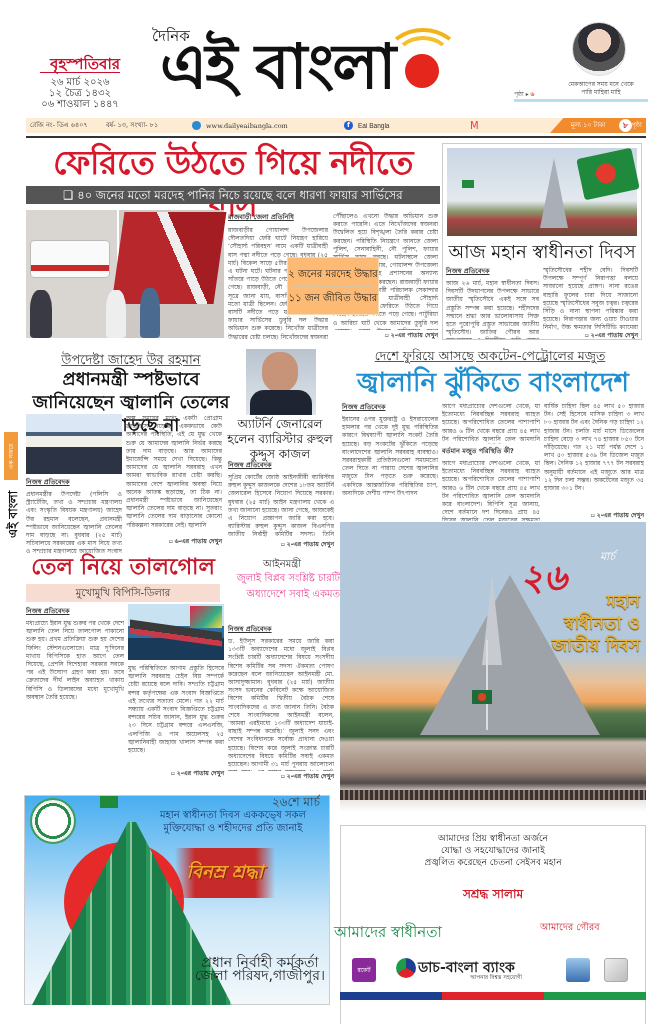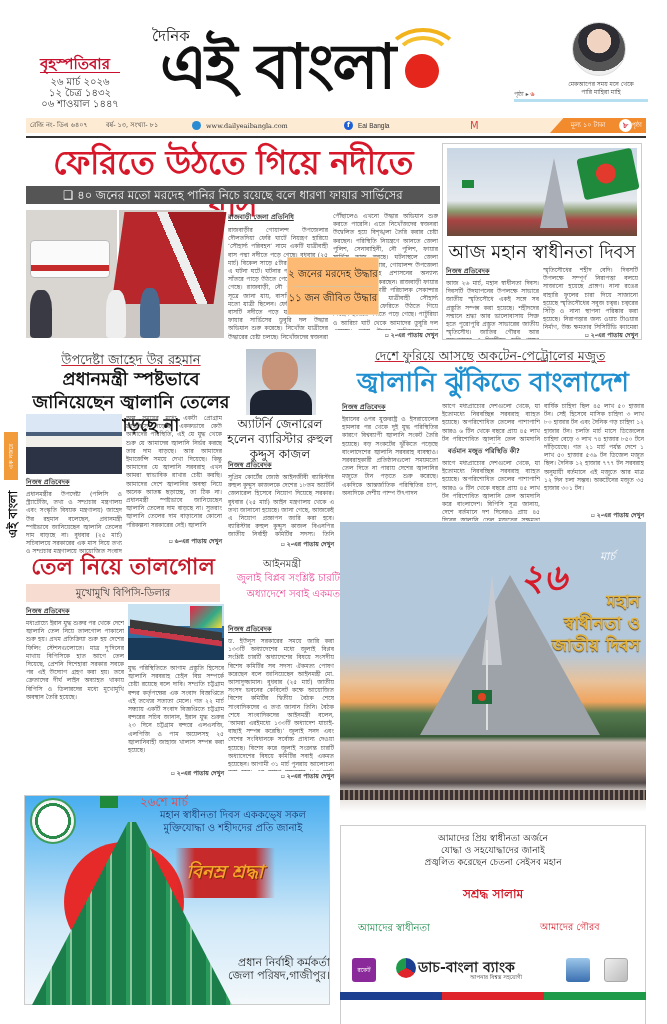--- a/index.html
+++ b/index.html
@@ -1,20 +1,20 @@
 <!DOCTYPE html>
 <html><head>
 <meta charset="utf-8">
 <style>
 *{box-sizing:border-box;margin:0;padding:0}
 html,body{width:667px;height:1024px;overflow:hidden;background:#fff}
 body{font-family:"DejaVu Sans",sans-serif;color:#222;position:relative}
 .abs{position:absolute}
 
-.day{left:40px;top:52px;width:80px;text-align:left;color:#c8102e;font-size:15px;font-family:"DejaVu Serif",serif;font-weight:bold}
+.day{left:40px;top:52px;width:80px;text-align:right;color:#c8102e;font-size:15px;font-family:"DejaVu Serif",serif;font-weight:bold}
 .dayline{left:40px;top:72px;width:80px;border-top:1px solid #c8102e}
 .dates{left:40px;top:76px;width:80px;text-align:center;font-size:10px;line-height:11px;color:#333}
 .logo-small{left:152px;top:24px;font-size:15px;font-family:"DejaVu Serif",serif;color:#111}
 .logo{left:160px;top:32px;font-size:62px;font-weight:bold;color:#111;letter-spacing:-2px;font-family:"DejaVu Sans",sans-serif;line-height:70px}
 .sun{left:405px;top:54px;width:34px;height:34px;border-radius:50%;background:#e4261c}
 .arc{border-radius:50%;border:4px solid #f2b21c;border-bottom-color:transparent;border-left-color:transparent;border-right-color:transparent}
 .portrait{left:572px;top:22px;width:54px;height:54px;border-radius:50%;background:radial-gradient(circle at 50% 35%,#f1d3c2 0 28%,#2d2d33 29% 48%,#555 49% 70%,#eee 71%);border:1px solid #ddd}
 .cap{left:556px;top:80px;width:90px;text-align:center;font-size:6px;line-height:8px;color:#444}
 .pg-ref{left:514px;top:89px;font-size:6px;color:#555}
 .pg-ref b{color:#d43}
@@ -68,37 +68,37 @@
 .mon{left:420px;top:575px;width:0;height:0;border-left:90px solid transparent;border-right:90px solid transparent;border-bottom:160px solid #9ea3a9}
 .mon2{left:482px;top:575px;width:0;height:0;border-left:10px solid transparent;border-right:10px solid transparent;border-bottom:90px solid #c7cbd1}
 .ad-26{left:520px;top:550px;font-size:36px;font-weight:bold;color:#d41c2a;font-style:italic}
 .ad-march{left:600px;top:548px;font-size:11px;color:#fff;font-style:italic}
 .ad-title{left:530px;top:590px;width:110px;text-align:right;font-size:17px;line-height:22px;color:#e2b23a;font-weight:bold;text-shadow:0 1px 1px #6a4a1a}
 .ad-flag{left:472px;top:690px;width:20px;height:14px;background:#1f6b3a}
 .ad-flag i{position:absolute;left:6px;top:3px;width:8px;height:8px;border-radius:50%;background:#d42}
 .bank{left:340px;top:825px;width:306px;height:200px;border:1px solid #ccc;background:#fff}
 .bank-text{left:340px;top:832px;width:306px;text-align:center;font-size:9px;line-height:12px;color:#222}
 .bank-salute{left:340px;top:885px;width:306px;text-align:center;font-size:12px;color:#d41c2a;font-weight:bold}
-.bank-l{left:358px;top:920px;font-size:10px;color:#1b8a4a}
+.bank-l{left:334px;top:920px;font-size:15px;color:#1b8a4a}
 .bank-r{left:540px;top:920px;font-size:9.5px;color:#d41c2a}
 .logo-box{width:24px;height:24px;border-radius:3px}
 .dbbl{left:418px;top:956px;font-size:14px;font-weight:bold;color:#222}
 .dbbl-sub{left:470px;top:974px;font-size:5.5px;color:#333}
 .stripes{left:340px;top:992px;width:306px;height:8px;display:flex}
 .stripes div{flex:1}
 
 .gz{left:24px;top:795px;width:306px;height:210px;background:linear-gradient(#48aef0,#cfe8f8 60%,#f3f8fb);border:1px solid #ccc;overflow:hidden}
 .gz-sun{left:64px;top:842px;width:120px;height:120px;border-radius:50%;background:#e62a2a}
 .gz-tent{left:32px;top:822px;width:200px;height:183px;background:repeating-linear-gradient(90deg,#1a7d4a 0 14px,#2a9a5c 14px 18px,#8cc7a0 18px 20px);clip-path:polygon(48% 0,52% 0,100% 100%,0 100%)}
 .gz-emblem{left:30px;top:798px;width:46px;height:46px;border-radius:50%;background:radial-gradient(#fff 0 50%,#2a8a4a 51% 60%,#f5f5f5 61%);border:2px solid #3c9d5c}
-.gz-date{left:140px;top:793px;width:180px;text-align:left;color:#ef4444;font-size:12px}
+.gz-date{left:140px;top:793px;width:180px;text-align:right;color:#404040;font-size:12px}
 .gz-t{left:140px;top:808px;width:186px;text-align:center;color:#17356a;font-size:10px;line-height:13px}
 .gz-badge{left:175px;top:848px;width:100px;height:50px;background:linear-gradient(90deg,transparent,#c62a2a 20% 80%,transparent);display:flex;align-items:center;justify-content:center}
 .gz-badge span{font-size:18px;color:#f6a52a;font-weight:bold;font-style:italic;text-shadow:1px 1px 0 #7a2a10}
-.gz-sig{left:190px;top:956px;width:140px;text-align:right;font-size:11px;line-height:13px;color:#222}
+.gz-sig{left:190px;top:956px;width:140px;text-align:center;font-size:14px;line-height:13px;color:#222}
 </style>
 </head>
 <body>
 
 <div class="abs day">বৃহস্পতিবার</div>
 <div class="abs dayline"></div>
 <div class="abs dates">
   <div>২৬ মার্চ ২০২৬</div>
   <div>১২ চৈত্র ১৪৩২</div>
   <div>০৬ শাওয়াল ১৪৪৭</div>
@@ -198,21 +198,21 @@
 </div>
 
 <div class="abs kicker fuel-kick" style="font-size:12.5px">দেশে ফুরিয়ে আসছে অকটেন-পেট্রোলের মজুত</div>
 <div class="abs fuel-h">জ্বালানি ঝুঁকিতে বাংলাদেশ</div>
 <div class="abs" style="left:342px;top:402px;width:96px">
   <div class="byline">নিজস্ব প্রতিবেদক</div>
   <div class="col-text" style="height:102px;margin-top:2px">ইরানের ওপর যুক্তরাষ্ট্র ও ইসরায়েলের হামলার পর থেকে দুই যুদ্ধ পরিস্থিতির কারণে বিশ্বব্যাপী জ্বালানি সংকট তৈরি হয়েছে। বড় সংকটের ঝুঁকিতে পড়েছে বাংলাদেশের জ্বালানি সরবরাহ ব্যবস্থাও। সরবরাহকারী প্রতিষ্ঠানগুলো সময়মতো তেল দিতে না পারায় দেশের জ্বালানির মজুতে টান পড়তে শুরু করেছে। একদিকে আন্তর্জাতিক পরিস্থিতির চাপ, অন্যদিকে দেশীয় পাম্প উৎপাদন</div>
 </div>
 <div class="abs" style="left:442px;top:402px;width:98px">
   <div class="col-text" style="height:42px">আগে মধ্যপ্রাচ্যের দেশগুলো থেকে, যা ইতোমধ্যে নিরবচ্ছিন্ন সরবরাহ ব্যাহত হয়েছে। অপরিশোধিত তেলের পাশাপাশি আরও ৬ টিন থেকে বছরে প্রায় ৪৫ লাখ টন পরিশোধিত জ্বালানি তেল আমদানি করে বাংলাদেশ। বিপিসি সূত্র জানায়, দেশে বর্তমানে দশ দিনেরও প্রায় ৪৫ দিনের জ্বালানি তেল মজুতের সক্ষমতা রয়েছে।</div>
-  <div class="byline" style="text-decoration:none;margin:2px 6px">বর্তমান মজুত পরিস্থিতি কী?</div>
+  <div class="byline" style="text-decoration:none;margin:2px 0">বর্তমান মজুত পরিস্থিতি কী?</div>
   <div class="col-text" style="height:62px;background:linear-gradient(transparent,transparent)">আগে মধ্যপ্রাচ্যের দেশগুলো থেকে, যা ইতোমধ্যে নিরবচ্ছিন্ন সরবরাহ ব্যাহত হয়েছে। অপরিশোধিত তেলের পাশাপাশি আরও ৬ টিন থেকে বছরে প্রায় ৪৫ লাখ টন পরিশোধিত জ্বালানি তেল আমদানি করে বাংলাদেশ। বিপিসি সূত্র জানায়, দেশে বর্তমানে দশ দিনেরও প্রায় ৪৫ দিনের জ্বালানি তেল মজুতের সক্ষমতা রয়েছে।</div>
 </div>
 <div class="abs" style="left:544px;top:402px;width:100px">
   <div class="col-text" style="height:108px">বার্ষিক চাহিদা ছিল ৪৫ লাখ ৫০ হাজার টন। সেই হিসেবে মাসিক চাহিদা ৩ লাখ ৮০ হাজার টন এবং দৈনিক গড় চাহিদা ১২ হাজার টন। চলতি মার্চ মাসে ডিজেলের চাহিদা বেড়ে ৩ লাখ ৭৪ হাজার ৮৫০ টনে দাঁড়িয়েছে। গত ২১ মার্চ পর্যন্ত দেশে ১ লাখ ৫০ হাজার ৫৩৯ টন ডিজেল মজুত ছিল। দৈনিক ১২ হাজার ৭৭৭ টন সরবরাহ অনুযায়ী বর্তমানে এই মজুতে আর মাত্র ১২ দিন চলা সম্ভব। অকটেনের মজুত ৩৫ হাজার ৩০১ টন।</div>
   <div class="more">▫ ২-এর পাতায় দেখুন</div>
 </div>
 
 <div class="abs oil-h">তেল নিয়ে তালগোল</div>
 <div class="abs oil-sub">মুখোমুখি বিপিসি-ডিলার</div>
 <div class="abs ship"></div>

